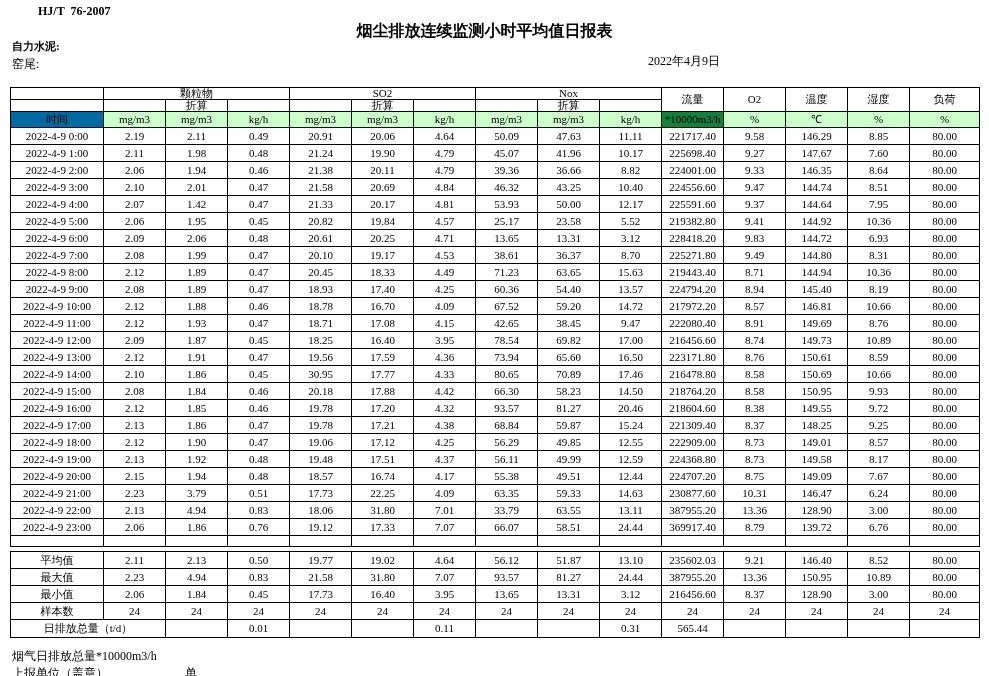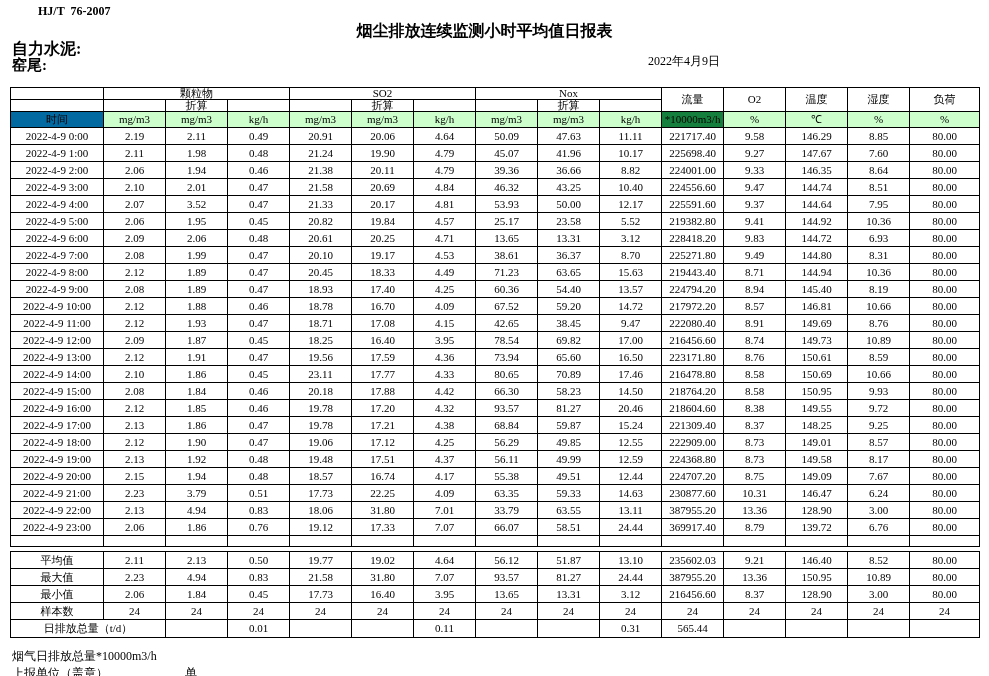--- a/index.html
+++ b/index.html
@@ -4,22 +4,22 @@
 <style>
   html,body{margin:0;padding:0;}
   body{
     width:989px;height:676px;background:#ffffff;color:#000;
     font-family:"Liberation Serif","DejaVu Serif",serif;
     overflow:hidden;
   }
   .page{position:relative;width:989px;height:672px;}
   .std-ref{position:absolute;left:38px;top:4px;font-weight:bold;font-size:12px;white-space:pre;}
   .title{position:absolute;left:0;top:21px;width:969px;text-align:center;font-weight:bold;font-size:16px;}
-  .company{position:absolute;left:12px;top:39px;font-weight:bold;font-size:16px;}
-  .loc{position:absolute;left:12px;top:56px;font-weight:bold;font-size:15px;}
+  .company{position:absolute;left:12px;top:39px;font-weight:bold;font-size:11px;}
+  .loc{position:absolute;left:12px;top:56px;font-weight:normal;font-size:12px;}
   .date{position:absolute;left:600px;top:53px;font-size:12px;margin-left:48px;}
   table.report{
     position:absolute;left:10px;top:87px;width:969px;
     border-collapse:collapse;table-layout:fixed;font-family:Liberation Serif, serif;
   }
   table.report td{
     border:1px solid #000;text-align:center;vertical-align:middle;
     font-size:11px;line-height:1;padding:0;overflow:hidden;white-space:nowrap;
     height:16px;
   }
@@ -169,21 +169,21 @@
           <td>10.40</td>
           <td>224556.60</td>
           <td>9.47</td>
           <td>144.74</td>
           <td>8.51</td>
           <td>80.00</td>
         </tr>
         <tr>
           <td>2022-4-9 4:00</td>
           <td>2.07</td>
-          <td>3.52</td>
+          <td>1.42</td>
           <td>0.47</td>
           <td>21.33</td>
           <td>20.17</td>
           <td>4.81</td>
           <td>53.93</td>
           <td>50.00</td>
           <td>12.17</td>
           <td>225591.60</td>
           <td>9.37</td>
           <td>144.64</td>
@@ -341,21 +341,21 @@
           <td>8.76</td>
           <td>150.61</td>
           <td>8.59</td>
           <td>80.00</td>
         </tr>
         <tr>
           <td>2022-4-9 14:00</td>
           <td>2.10</td>
           <td>1.86</td>
           <td>0.45</td>
-          <td>23.11</td>
+          <td>30.95</td>
           <td>17.77</td>
           <td>4.33</td>
           <td>80.65</td>
           <td>70.89</td>
           <td>17.46</td>
           <td>216478.80</td>
           <td>8.58</td>
           <td>150.69</td>
           <td>10.66</td>
           <td>80.00</td>

